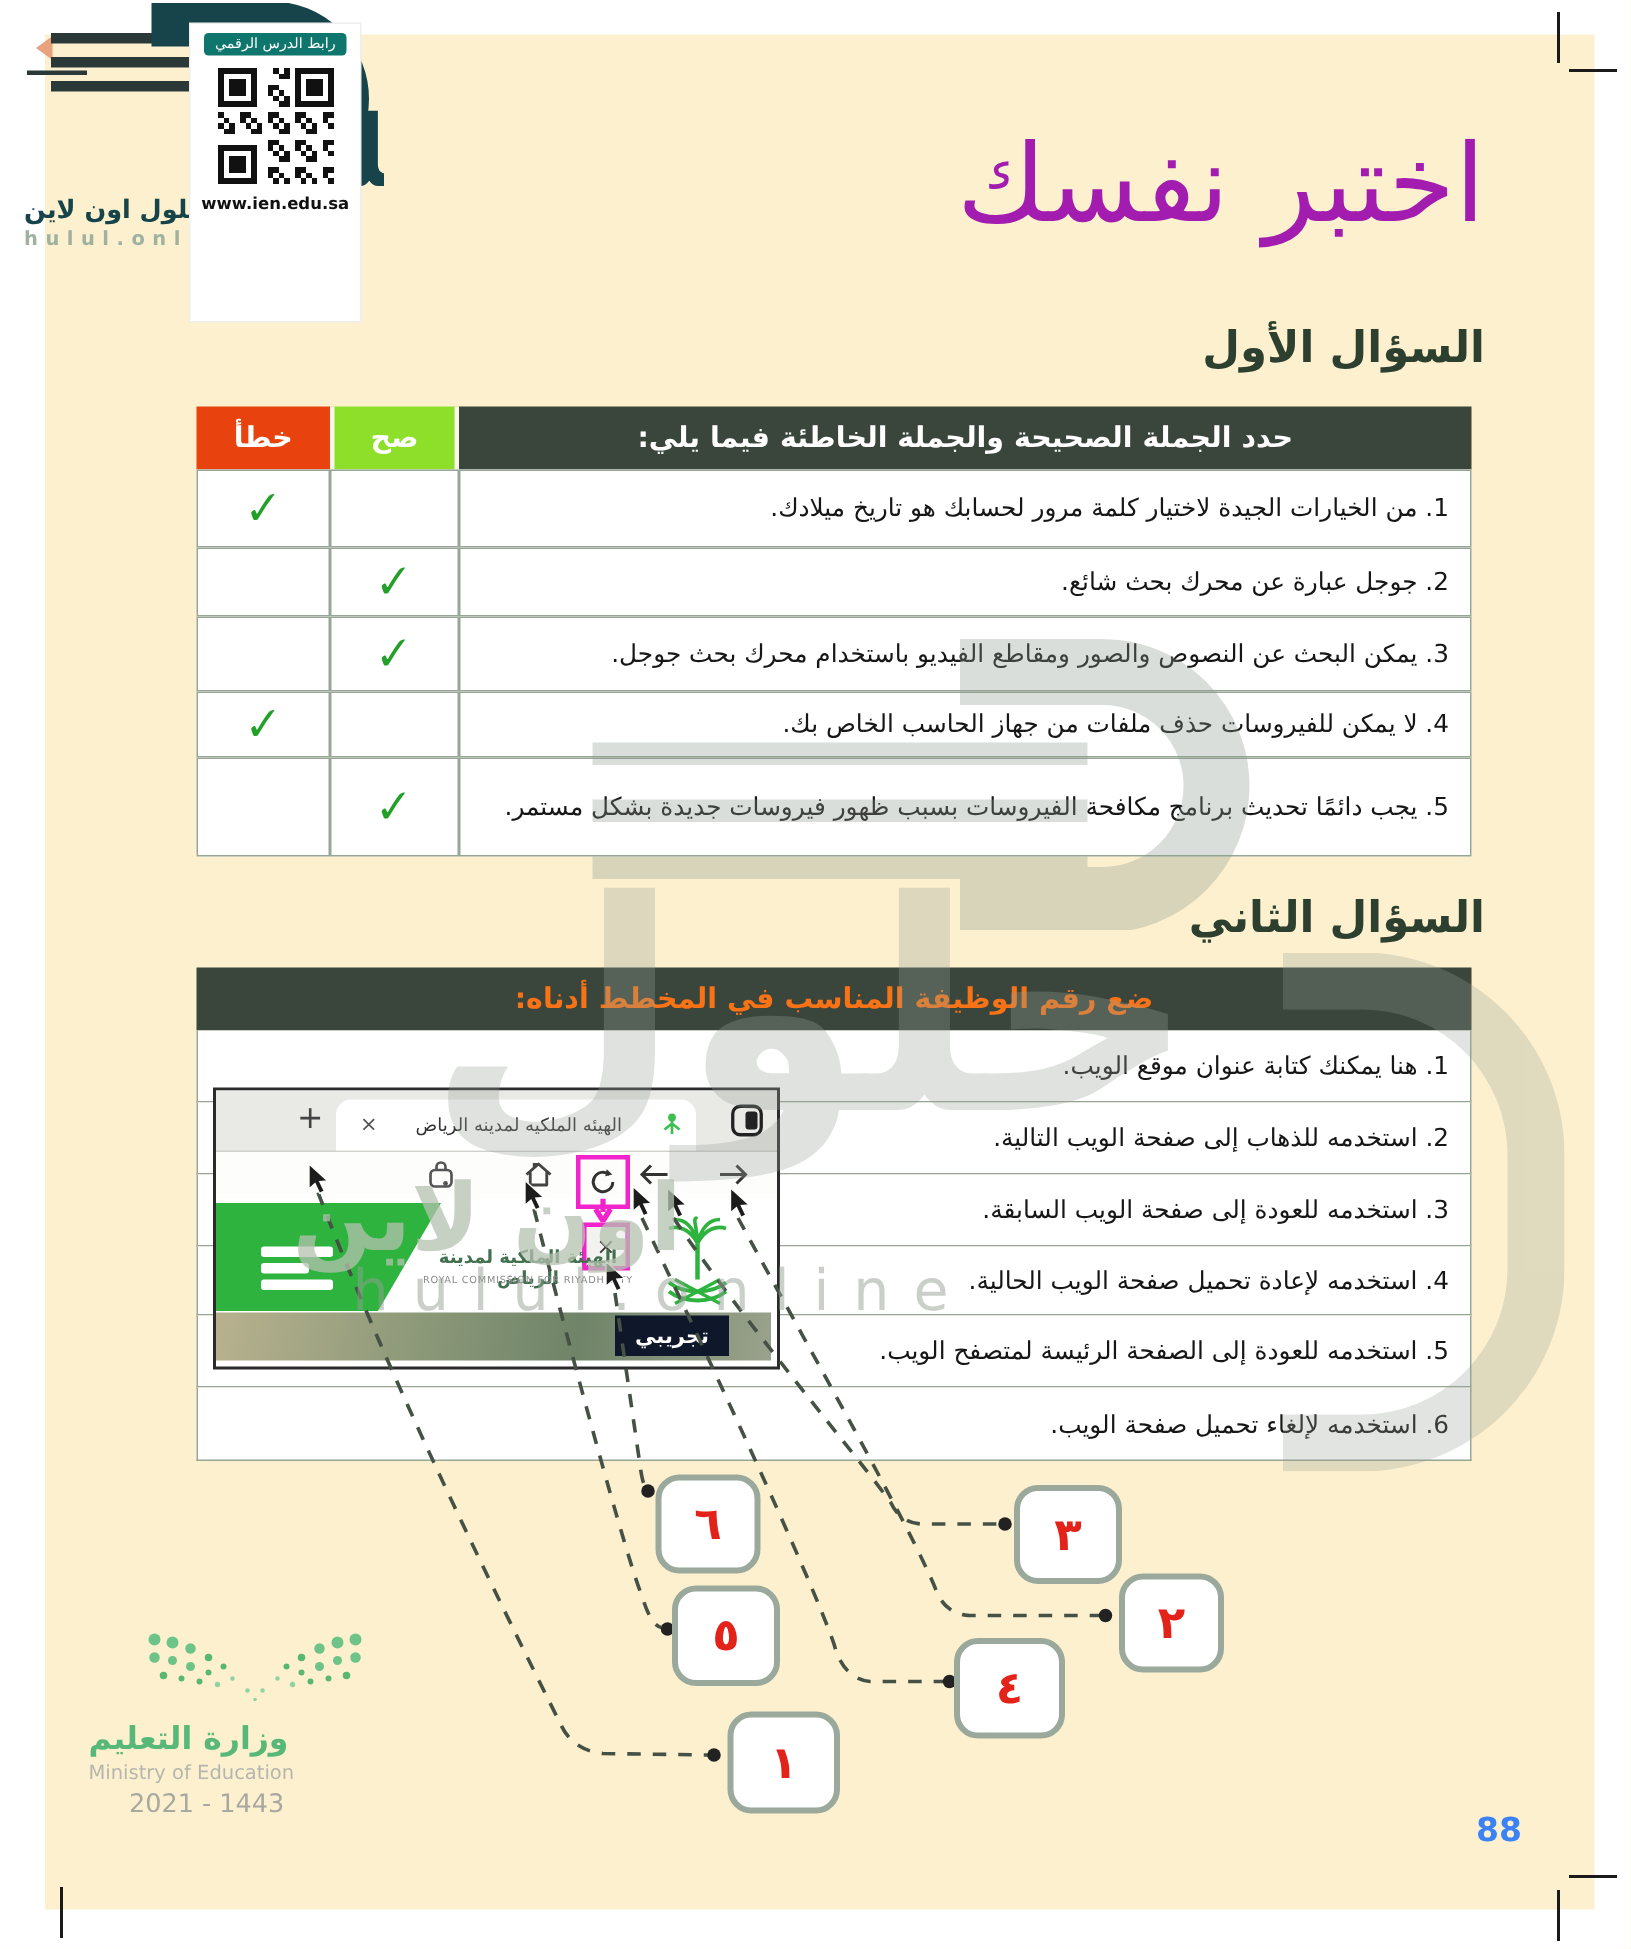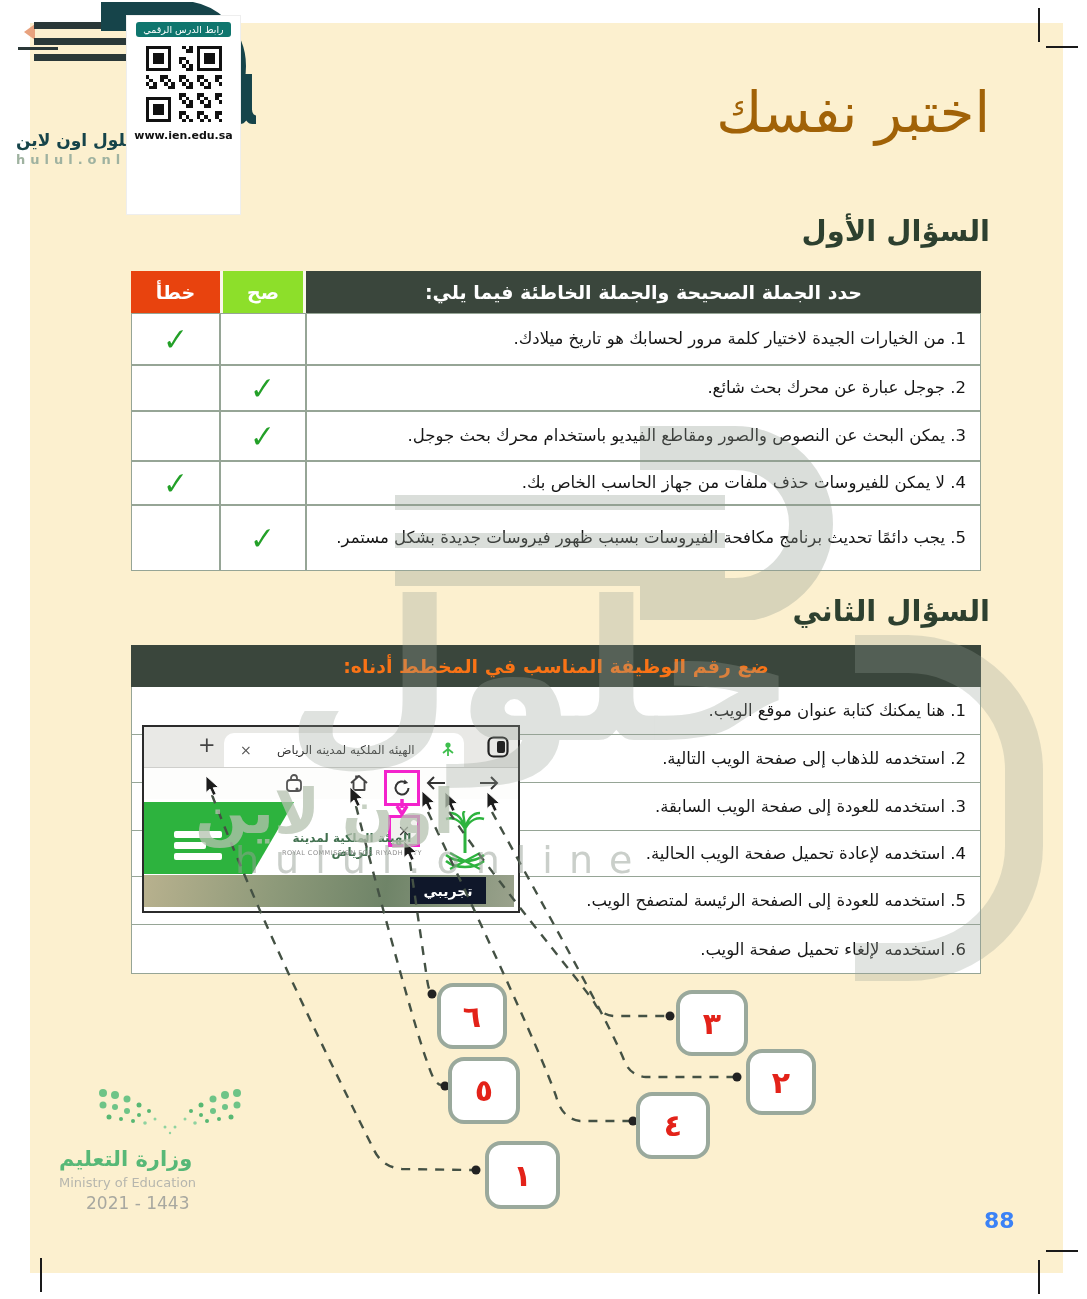--- a/index.html
+++ b/index.html
@@ -10,21 +10,21 @@
   .crop{position:absolute;background:#1a1a1a;}
   
   .logo-wrap{position:absolute;left:6px;top:2px;width:250px;height:225px;z-index:15;}
   .logo-tag-ar{position:absolute;left:10px;top:128px;font-size:17px;font-weight:bold;color:#16444a;direction:rtl;}
   .logo-tag-en{position:absolute;left:10px;top:150px;font-size:13px;letter-spacing:5px;color:#9fb2a0;font-weight:bold;}
   .qr-panel{position:absolute;left:127px;top:16px;width:113px;height:198px;background:#fff;z-index:16;
             box-shadow:0 0 0 1px #eee;display:flex;flex-direction:column;align-items:center;}
   .qr-label{margin-top:6px;background:#0f766e;color:#fff;font-size:9.5px;padding:2px 7px;border-radius:3px;direction:rtl;white-space:nowrap;}
   .qr-url{font-size:11px;font-weight:bold;color:#111;margin-top:3px;}
   
-  .big-title{position:absolute;right:97px;top:80px;font-size:56px;color:#a16207;direction:rtl;z-index:5;}
+  .big-title{position:absolute;right:97px;top:80px;font-size:72px;color:#a21caf;direction:rtl;z-index:5;}
   .q-heading{position:absolute;right:97px;font-size:29px;font-weight:bold;color:#2d402f;direction:rtl;z-index:10;}
   
   .t1{position:absolute;left:131px;top:271px;width:850px;direction:rtl;display:grid;
       grid-template-columns:675px 86px 89px;grid-template-rows:42px 52px 46px 50px 44px 66px;z-index:10;}
   .t1 .hc{display:flex;align-items:center;justify-content:center;color:#fff;font-weight:bold;font-size:19px;}
   .hc-main{background:#3a463c;}
   .hc-ok{background:#8ddf2a;border-right:3px solid #faf6ea;border-left:3px solid #faf6ea;}
   .hc-no{background:#e8430e;}
   .t1 .bc{background:#fff;border:1px solid #96a596;display:flex;align-items:center;}
   .t1 .stmt{padding:0 14px;font-size:16.5px;color:#161616;line-height:1.45;}

